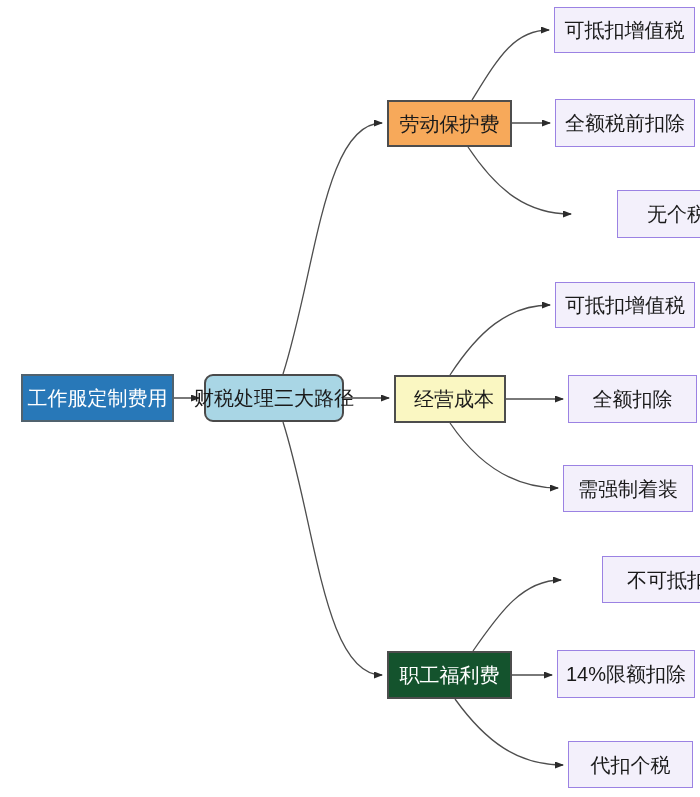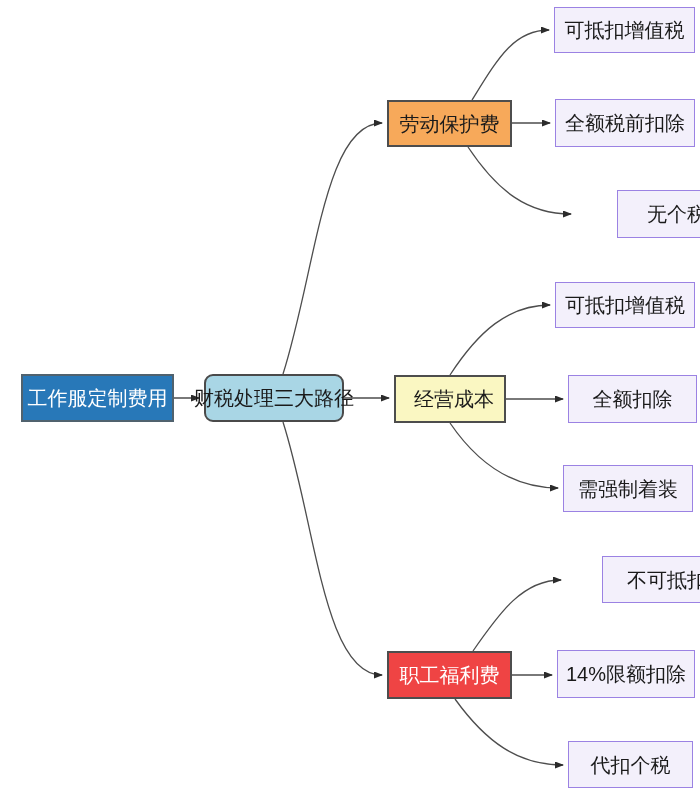--- a/index.html
+++ b/index.html
@@ -53,21 +53,21 @@
     left: 387px; top: 100px; width: 125px; height: 47px;
     background: #f7a95a;
   }
   .node-branch-cost {
     left: 394px; top: 375px; width: 112px; height: 48px;
     background: #faf7c2;
     padding-left: 8px;
   }
   .node-branch-welfare {
     left: 387px; top: 651px; width: 125px; height: 48px;
-    background: #ef4444;
+    background: #14532d;
     color: #ffffff;
   }
   .node-leaf {
     background: #f3f0fb;
     border: 1.5px solid #9b82e3;
   }
   .leaf-1 { left: 554px; top: 7px;   width: 141px; height: 46px; }
   .leaf-2 { left: 555px; top: 99px;  width: 140px; height: 48px; }
   .leaf-3 { left: 576px; top: 190px; width: 120px; height: 48px; margin-left: 41px; }
   .leaf-4 { left: 555px; top: 282px; width: 140px; height: 46px; }

